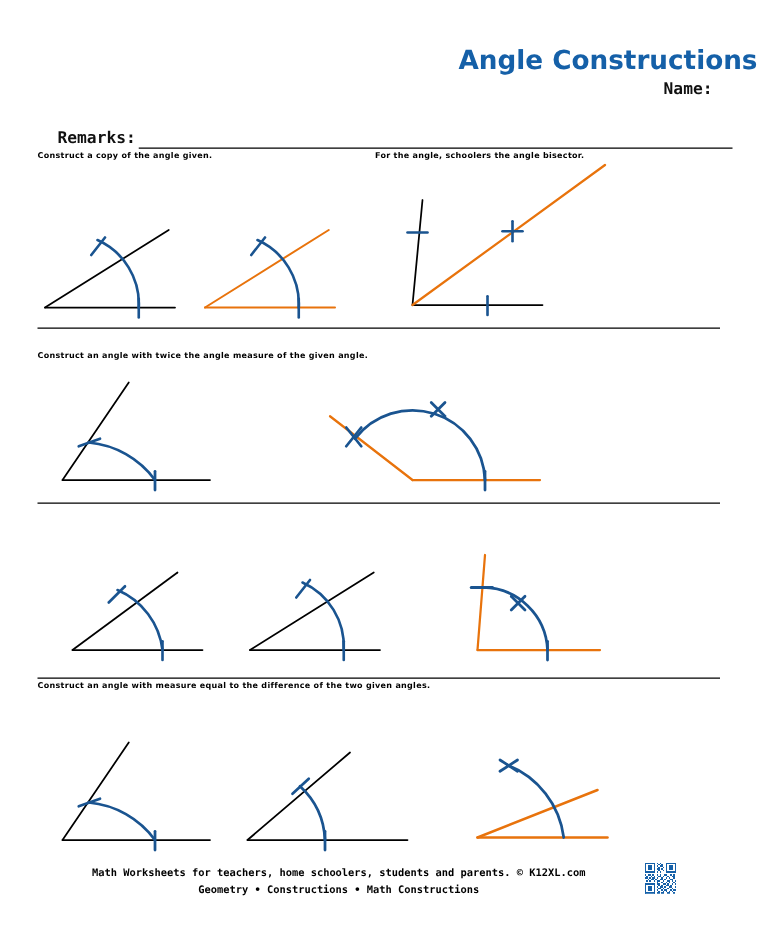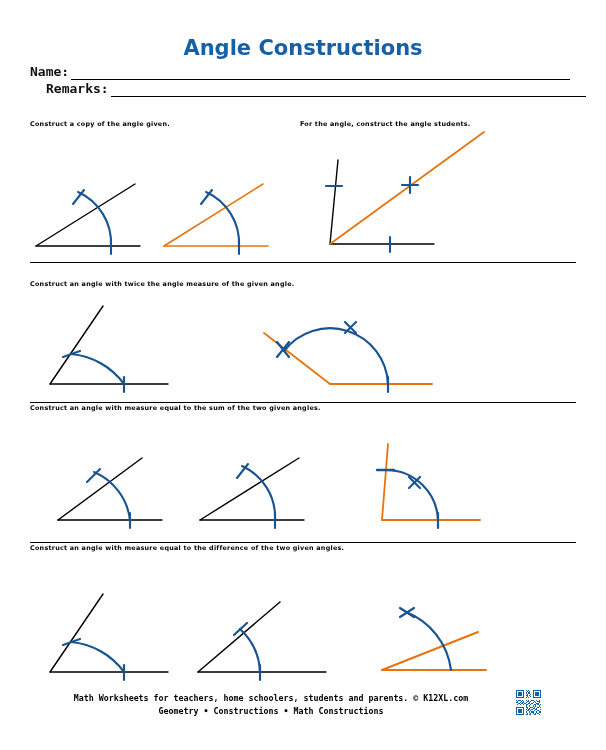--- a/index.html
+++ b/index.html
@@ -20,41 +20,41 @@
     position: relative;
     width: 606px;
     height: 750px;
   }
   
   .title {
     position: absolute;
     left: 0;
     top: 36px;
     width: 606px;
-    text-align: center;
+    text-align: right;
     font-family: "DejaVu Sans", sans-serif;
     font-weight: bold;
     font-size: 21px;
     letter-spacing: 0px;
     color: #1560a8;
   }
   
   .field-row {
     position: absolute;
     left: 30px;
     width: 540px;
     display: flex;
     align-items: flex-end;
     font-family: "DejaVu Sans Mono", monospace;
     font-size: 13px;
     font-weight: bold;
     color: #111111;
   }
-  .field-row.name { top: 64px; }
-  .field-row.remarks { top: 81px; padding-left: 16px; }
+  .field-row.name { top: 64px; flex-direction: column; }
+  .field-row.remarks { top: 103px; padding-left: 16px; }
   .field-label {
     white-space: nowrap;
     line-height: 16px;
   }
   .field-rule {
     flex: 1 1 auto;
     border-bottom: 1.6px solid #000000;
     height: 14px;
     margin-left: 2px;
   }
@@ -110,21 +110,21 @@
     <span class="field-label">Name:</span>
     <span class="field-rule"></span>
   </div>
 
   <div class="field-row remarks">
     <span class="field-label">Remarks:</span>
     <span class="field-rule"></span>
   </div>
 
   <div class="prompt" style="left:30px; top:120px;">Construct a copy of the angle given.</div>
-  <div class="prompt" style="left:300px; top:120px;">For the angle, construct the angle students.</div>
+  <div class="prompt" style="left:300px; top:120px;">For the angle, schoolers the angle bisector.</div>
 
   <svg class="fig" style="left:28px; top:178px;" width="120" height="78" viewBox="0 0 120 78">
     <g stroke-linecap="round" fill="none">
       <line x1="8" y1="68" x2="112" y2="68" stroke="#000000" stroke-width="1.4"></line>
       <line x1="8" y1="68" x2="107" y2="6" stroke="#000000" stroke-width="1.4"></line>
       <path d="M 50 14 A 56 56 0 0 1 83 68" stroke="#1a5490" stroke-width="2.1"></path>
       <line x1="45" y1="26" x2="56" y2="12" stroke="#1a5490" stroke-width="2.1"></line>
       <line x1="83" y1="61" x2="83" y2="76" stroke="#1a5490" stroke-width="2.1"></line>
     </g>
   </svg>
@@ -171,21 +171,20 @@
       <path d="M 34 51 A 58 58 0 0 1 138 84" stroke="#1a5490" stroke-width="2.2"></path>
       <line x1="27" y1="42" x2="39" y2="57" stroke="#1a5490" stroke-width="2.2"></line>
       <line x1="27" y1="57" x2="39" y2="42" stroke="#1a5490" stroke-width="2.2"></line>
       <line x1="95" y1="22" x2="106" y2="33" stroke="#1a5490" stroke-width="2.2"></line>
       <line x1="95" y1="33" x2="106" y2="22" stroke="#1a5490" stroke-width="2.2"></line>
       <line x1="138" y1="77" x2="138" y2="92" stroke="#1a5490" stroke-width="2.2"></line>
     </g>
   </svg>
 
   <div class="hrule" style="top:402px;"></div>
-  <div class="prompt" style="left:30px; top:404px;">Construct an angle with measure equal to the sum of the two given angles.</div>
 
   <svg class="fig" style="left:50px; top:452px;" width="120" height="78" viewBox="0 0 120 78">
     <g stroke-linecap="round" fill="none">
       <line x1="8" y1="68" x2="112" y2="68" stroke="#000000" stroke-width="1.4"></line>
       <line x1="8" y1="68" x2="92" y2="6" stroke="#000000" stroke-width="1.4"></line>
       <path d="M 44 20 A 60 60 0 0 1 80 68" stroke="#1a5490" stroke-width="2.1"></path>
       <line x1="37" y1="30" x2="50" y2="17" stroke="#1a5490" stroke-width="2.1"></line>
       <line x1="80" y1="61" x2="80" y2="76" stroke="#1a5490" stroke-width="2.1"></line>
     </g>
   </svg>

